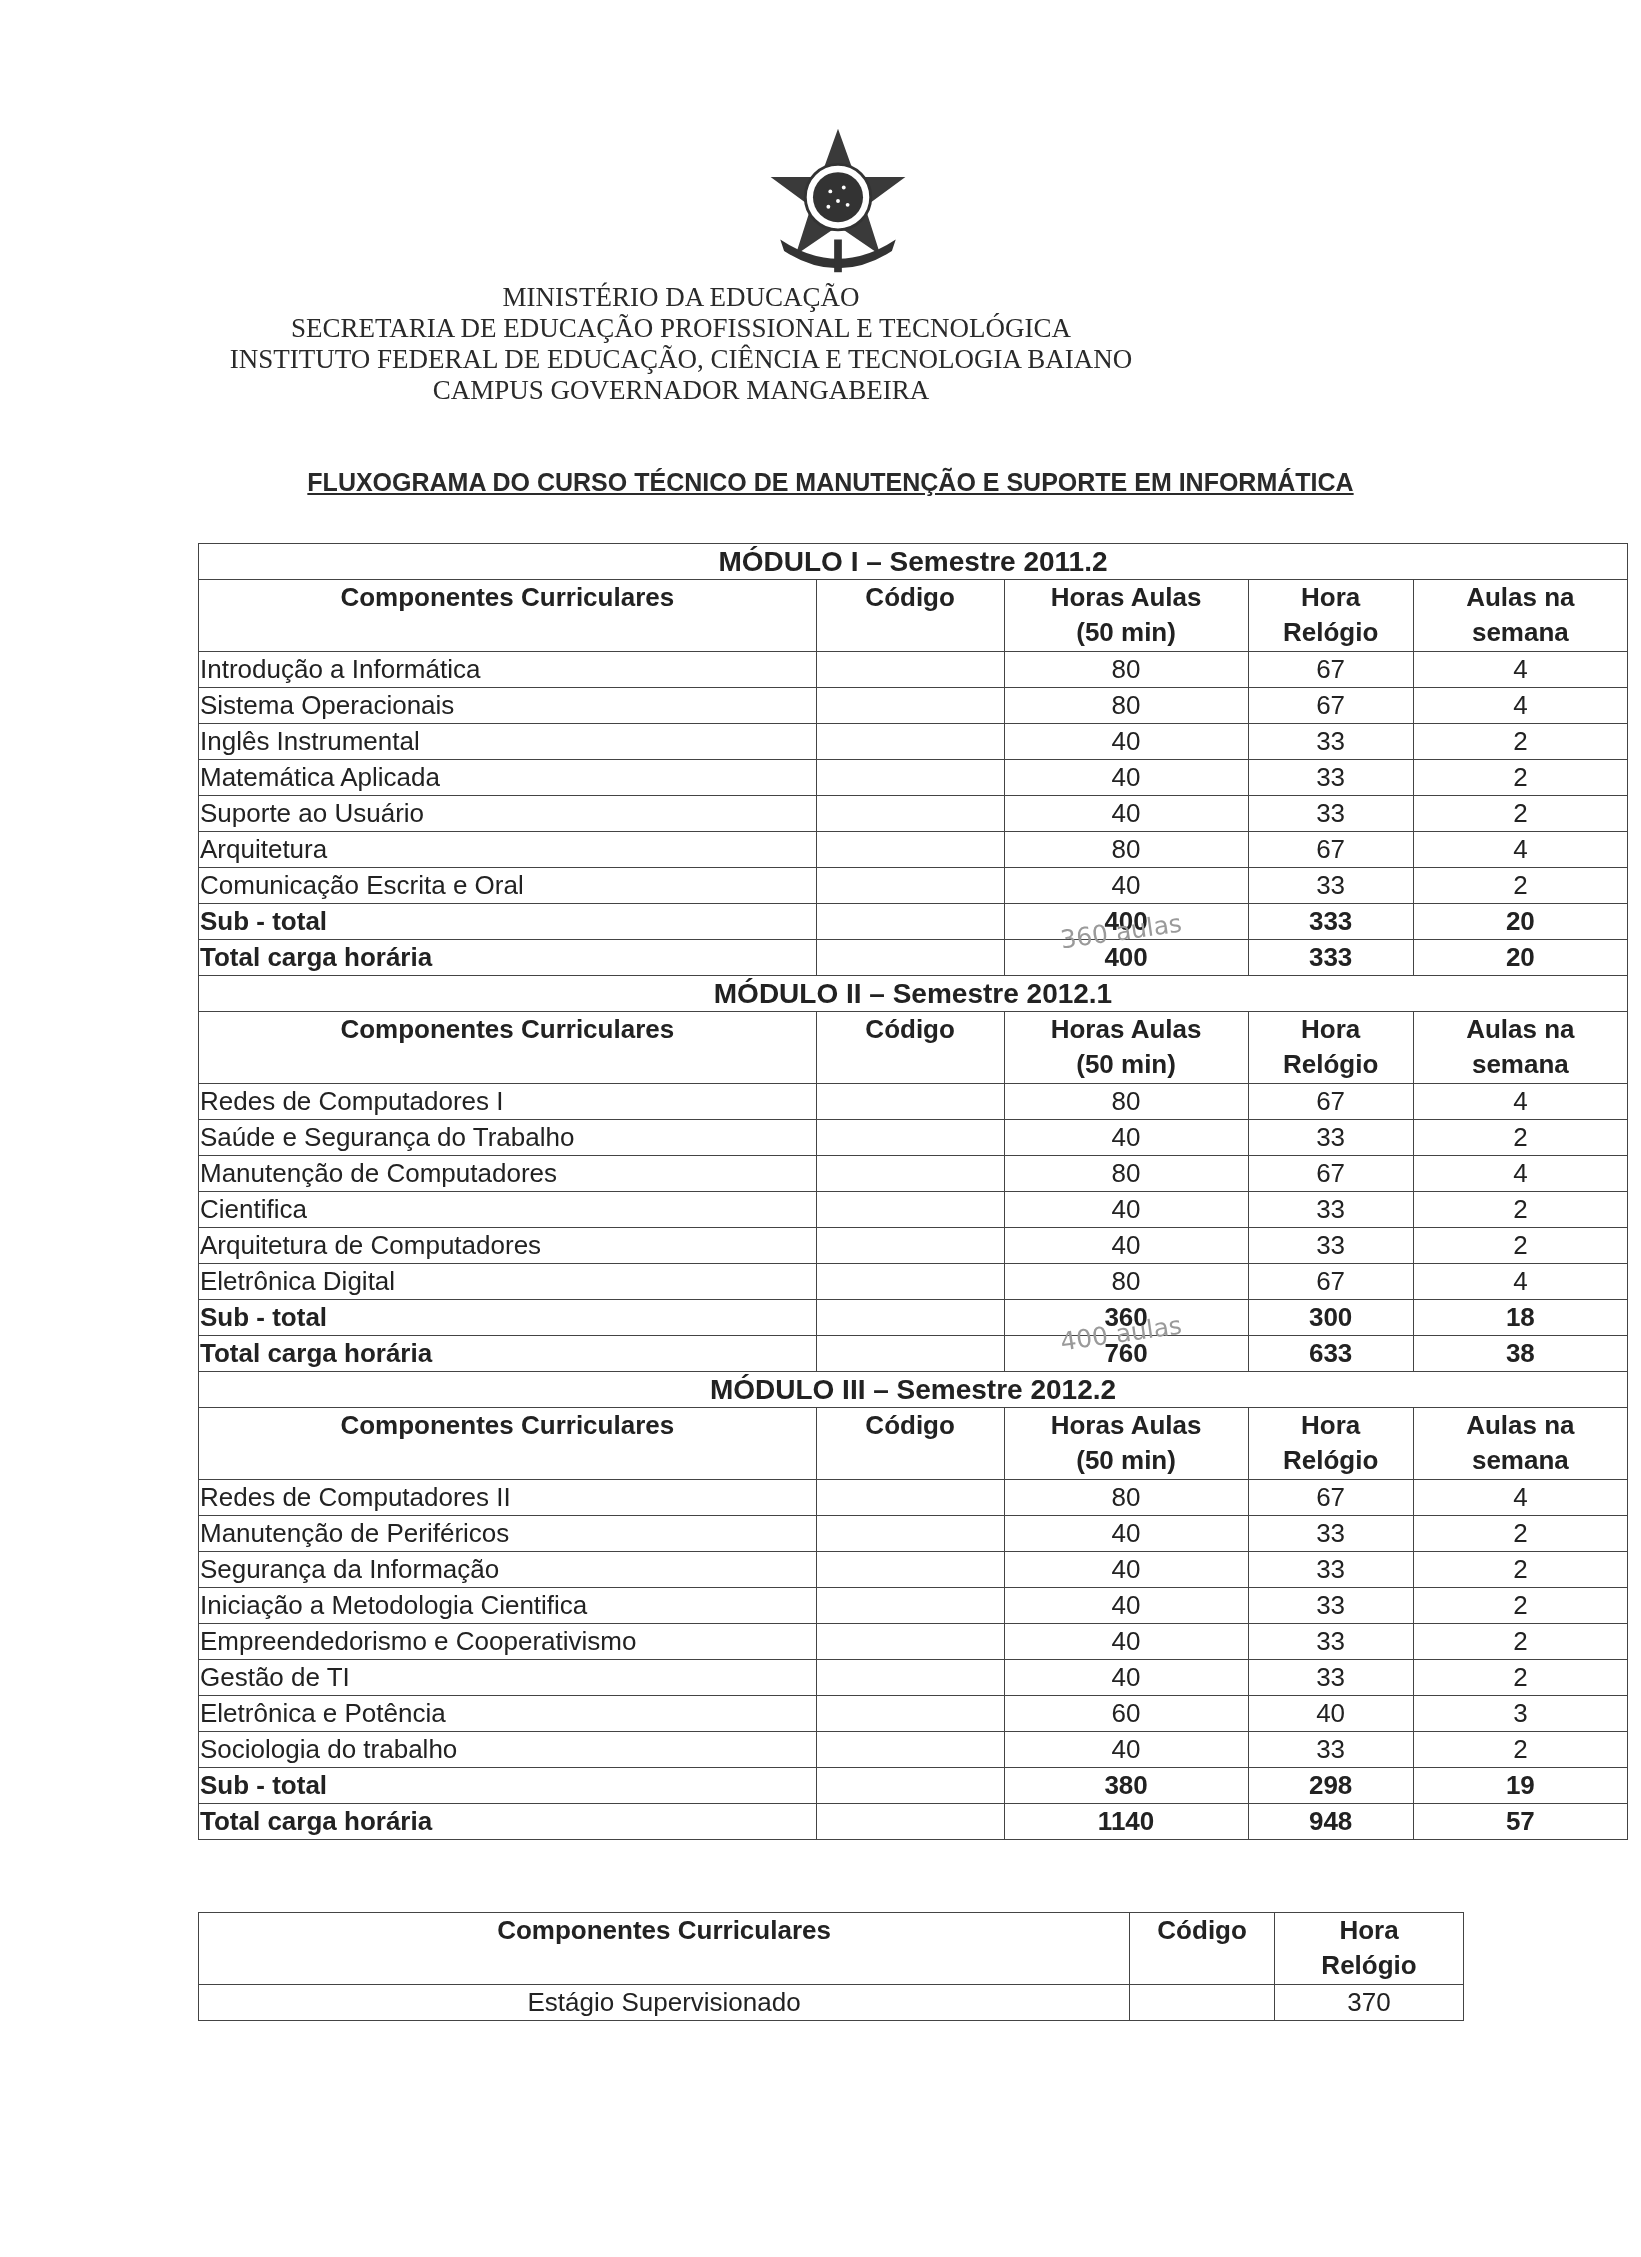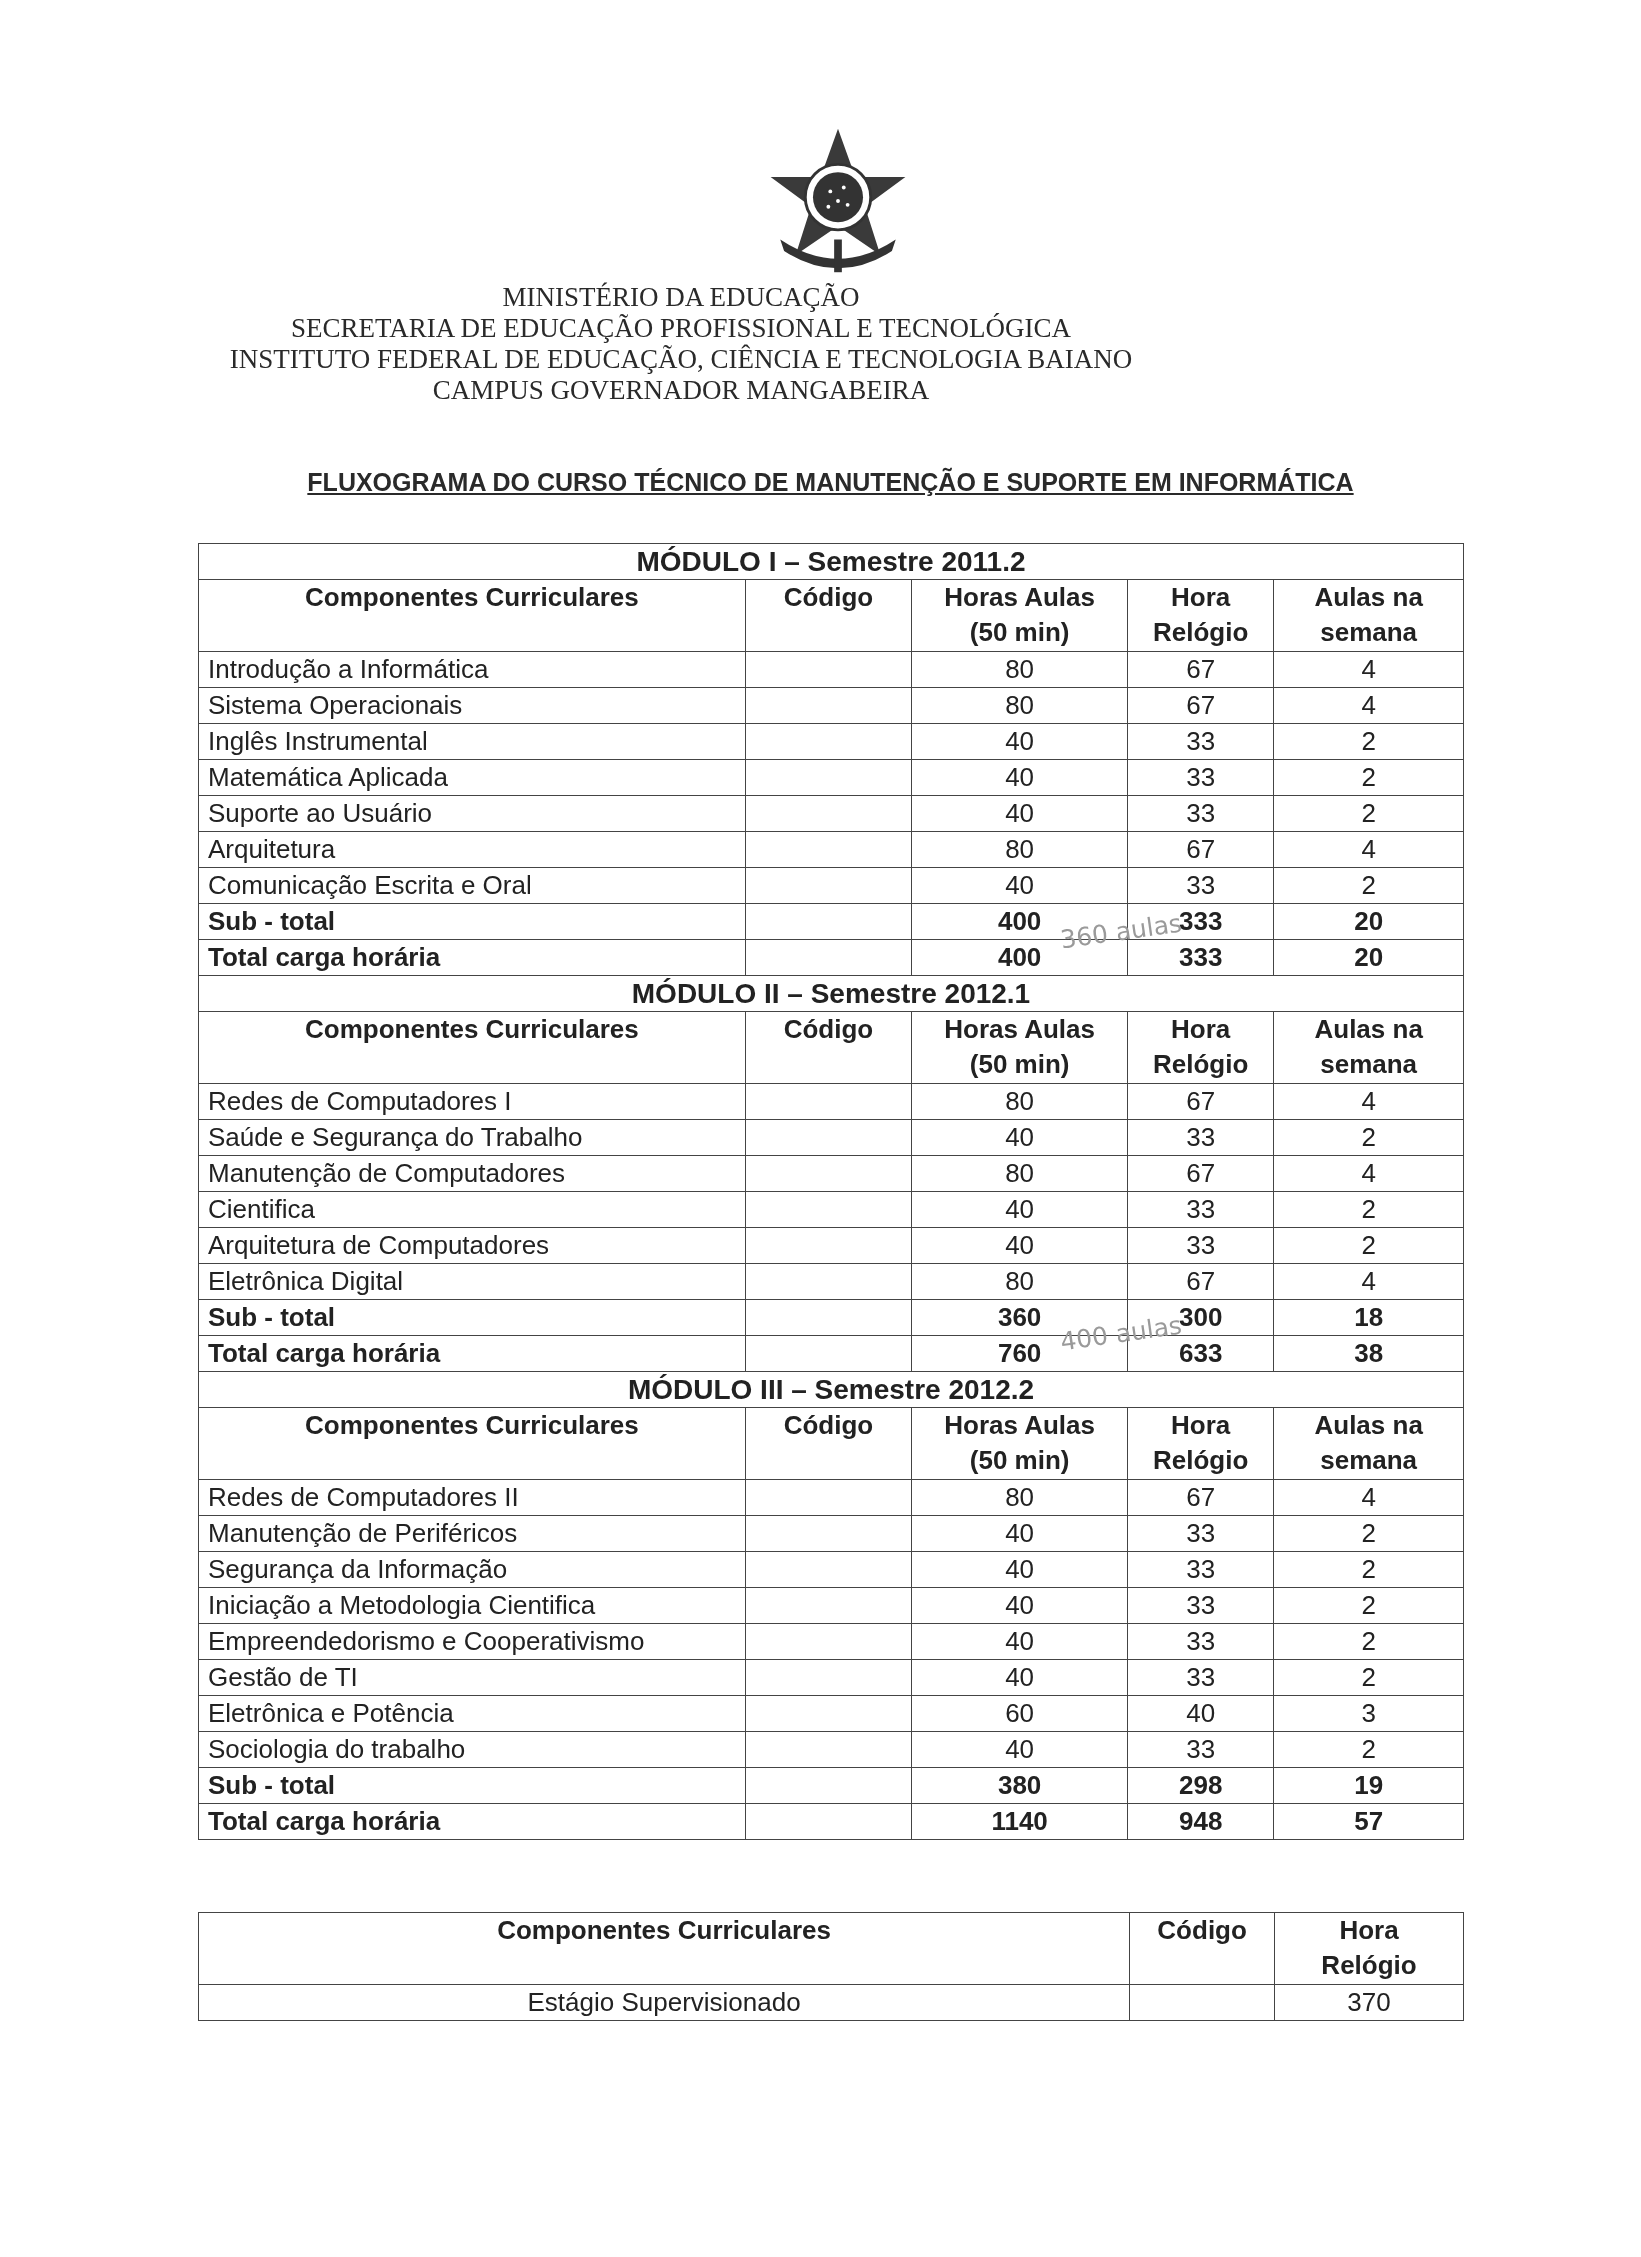--- a/index.html
+++ b/index.html
@@ -2,30 +2,30 @@
 <html><head>
 <meta charset="utf-8">
 <style>
   html, body { margin: 0; padding: 0; background: #ffffff; }
   body { width: 1641px; height: 2257px; position: relative; color: #222; font-family: "Liberation Sans", sans-serif; overflow: hidden; }
   .emblem { position: absolute; left: 761px; top: 124px; width: 154px; height: 154px; }
   .header { position: absolute; left: 0; top: 282px; width: 1362px; text-align: center; font-family: "Liberation Serif", serif; font-size: 27px; line-height: 31px; color: #2a2a2a; }
   .doc-title { position: absolute; left: 0; top: 468px; width: 1661px; text-align: center; font-family: "Liberation Sans", sans-serif; font-size: 25px; font-weight: bold; text-decoration: underline; color: #2a2a2a; }
   table { border-collapse: collapse; position: absolute; font-family: "Liberation Sans", sans-serif; color: #222; }
   td, th { border: 1.9px solid #444; padding: 0 3.9px; font-size: 26px; line-height: 35px; }
-  .main-table { left: 198px; top: 543px; width: 1266px; }
+  .main-table { left: 198px; top: 543px; width: 1430px; }
   .col-name { width: 542px; }
   .col-code { width: 165px; }
   .col-hours { width: 214px; }
   .col-clock { width: 145px; }
   .col-week { width: 188px; }
   .module-row td { text-align: center; font-weight: bold; font-size: 28px; line-height: 35px; }
   .head-row th { text-align: center; vertical-align: top; font-weight: bold; height: 71px; }
   td.num { text-align: center; }
-  td.name { text-align: left; padding-left: 9px; }
+  td.name { text-align: left; padding-left: 1px; }
   tr.bold td { font-weight: bold; }
   .note { position: absolute; color: #9a9a9a; font-family: "DejaVu Sans", sans-serif; font-size: 25px; transform: rotate(-8deg); pointer-events: none; }
   .stage-table { left: 198px; top: 1912px; width: 1266px; }
   .stage-table th { text-align: center; vertical-align: top; font-weight: bold; height: 71px; }
   .stage-table td { text-align: center; margin-left: 13px; }
 </style>
 </head>
 <body>
 
 <div class="emblem">

